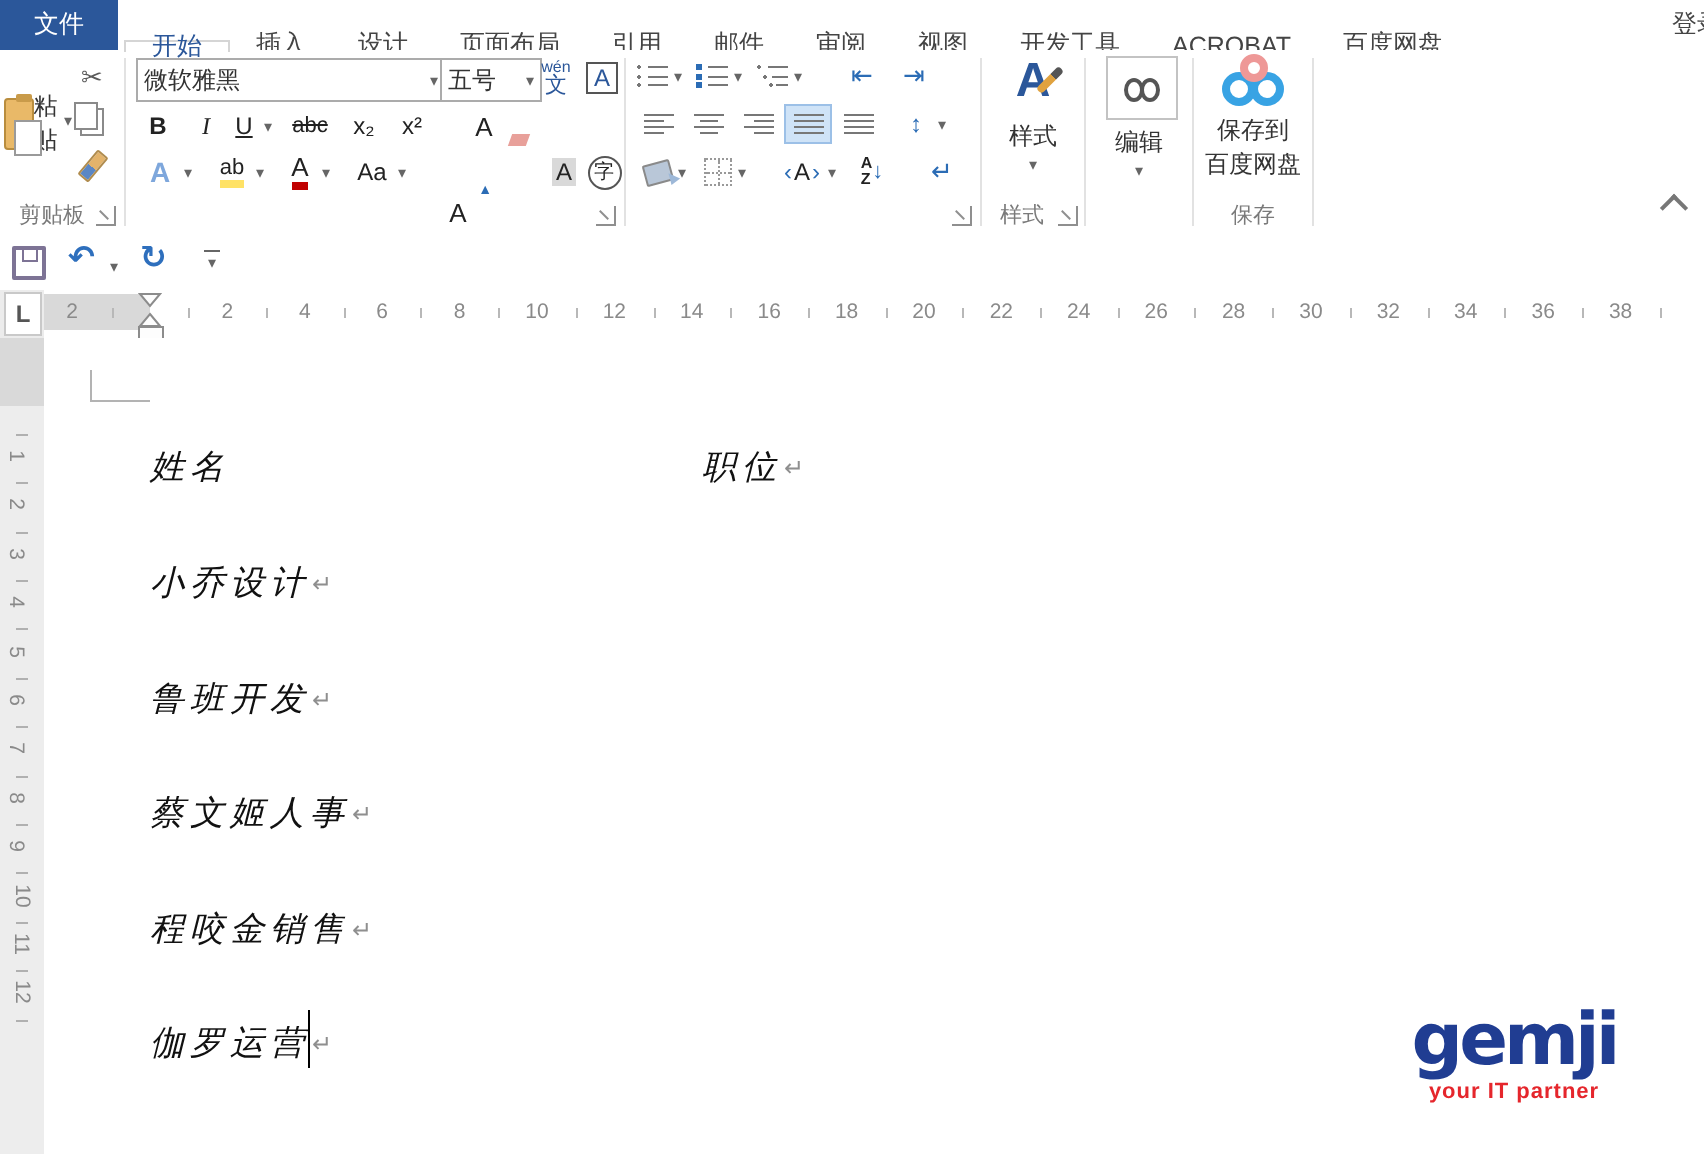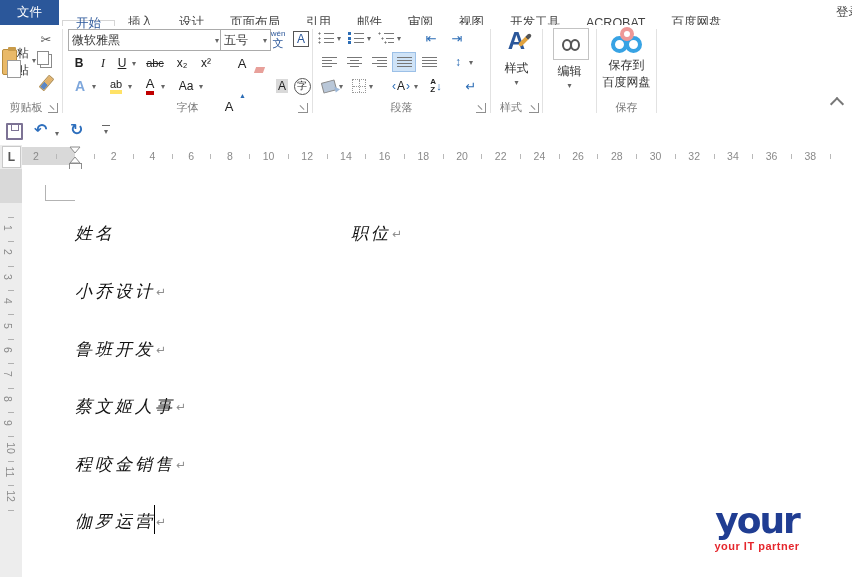--- a/index.html
+++ b/index.html
@@ -240,21 +240,20 @@
           <span>A</span>
           <i>▼</i>
         </div>
       <div class="mini" style="left:210px;top:51px;width:18px">
           <span class="shade">A</span>
         </div>
       <div class="mini" style="left:230px;top:51px;width:18px">
           <span class="enclose">字</span>
         </div>
 
-      <div class="glabel" style="left:0;width:249px">字体</div>
       <span class="launcher" style="right:4px;bottom:4px"></span>
     </div>
     <div class="vsep" style="left:312px"></div>
 
     <div class="group" style="left:313px;width:177px">
       <div class="mini" style="left:4px;top:3px;width:18px">
           <span class="lst"></span>
         </div>
       <span class="caret" style="left:21px;top:9px">▾</span>
       <div class="mini" style="left:34px;top:3px;width:18px">
@@ -310,21 +309,20 @@
               <span>A</span>
               <span>Z</span>
             </span>
           <span class="ar">↓</span>
         </span>
       </div>
       <div class="mini pmark-ic" style="left:148px;top:51px">
           <span>↵</span>
         </div>
 
-      <div class="glabel" style="left:0;width:177px">段落</div>
       <span class="launcher" style="right:4px;bottom:4px"></span>
     </div>
     <div class="vsep" style="left:490px"></div>
 
     <div class="group" style="left:491px;width:51px">
       <div class="bigbtn" style="left:0;top:4px;width:51px">
         <span class="styleA"><span>A</span><i></i></span>
         <span style="margin-top:7px">样式</span>
         <span class="paste-caret">▾</span>
       </div>
@@ -405,18 +403,18 @@
       </div>
       <div class="dline" style="top:111px"><span>小乔设计</span><span class="pmark">↵</span></div>
       <div class="dline" style="top:226px"><span>蔡文姬人事</span><span class="pmark">↵</span></div>
       <div class="dline" style="top:169px"><span>鲁班开发</span><span class="pmark">↵</span></div>
       <div class="dline" style="top:284px"><span>程咬金销售</span><span class="pmark">↵</span></div>
       <div class="dline" style="top:341px"><span>伽罗运营</span><span class="pmark">↵</span></div>
 
       <span class="cursor" style="top:336px"></span>
 
       <div class="logo">
-        <div class="logo-text">your</div>
+        <div class="logo-text">gemji</div>
         <div class="logo-tag">your IT partner</div>
       </div>
     </div>
   </div>
 </div>
 
 </body></html>

